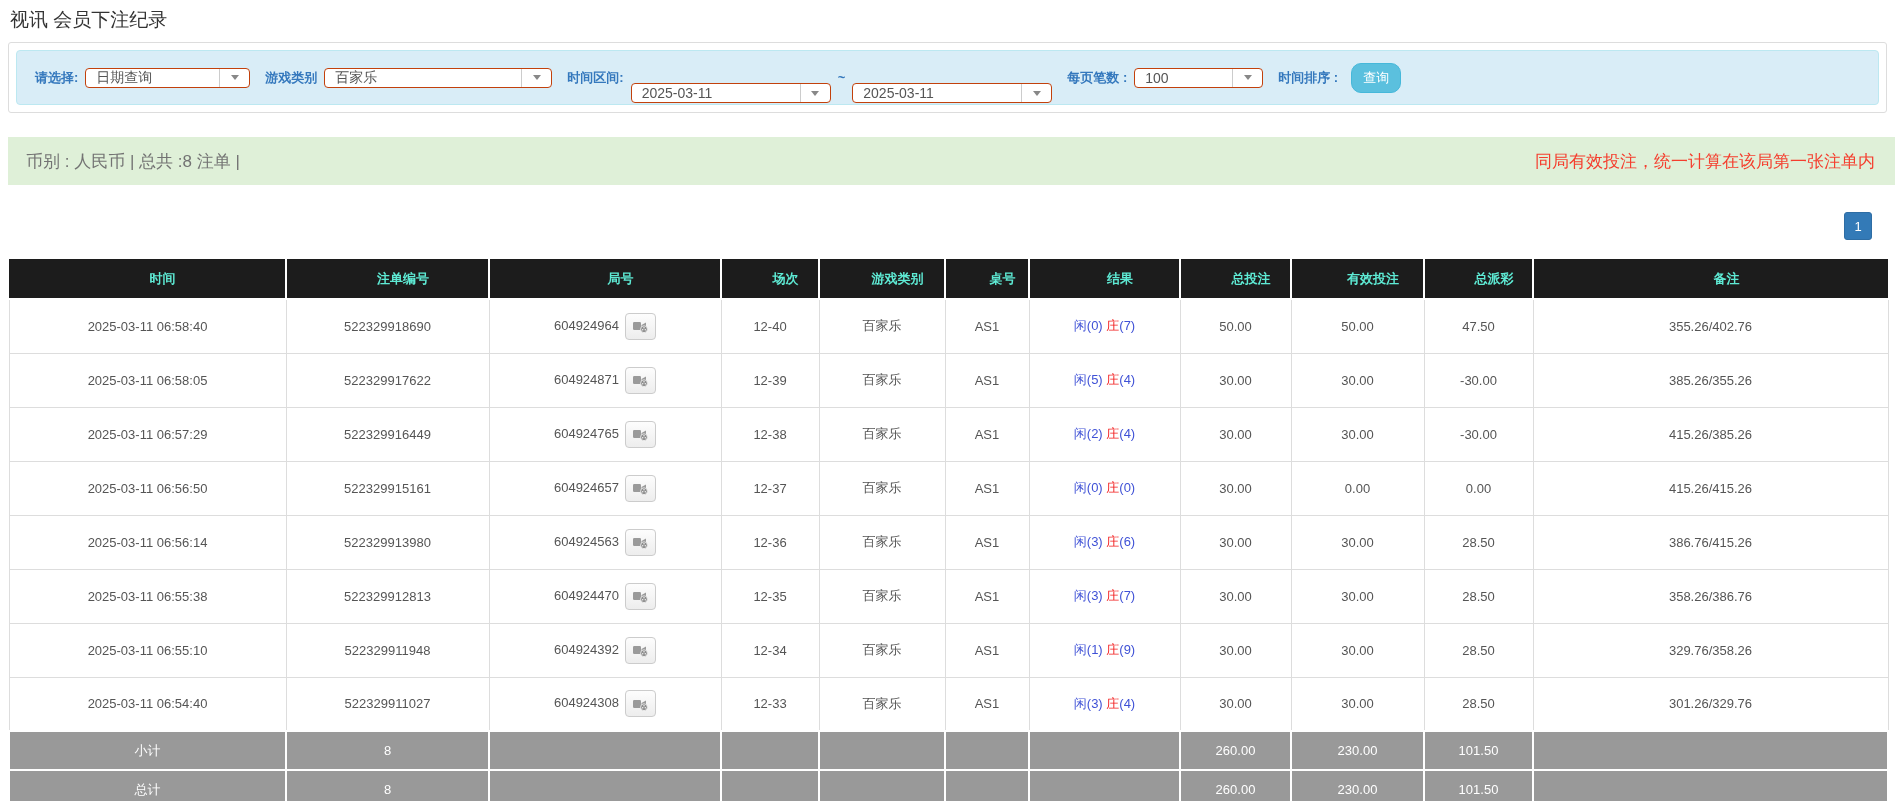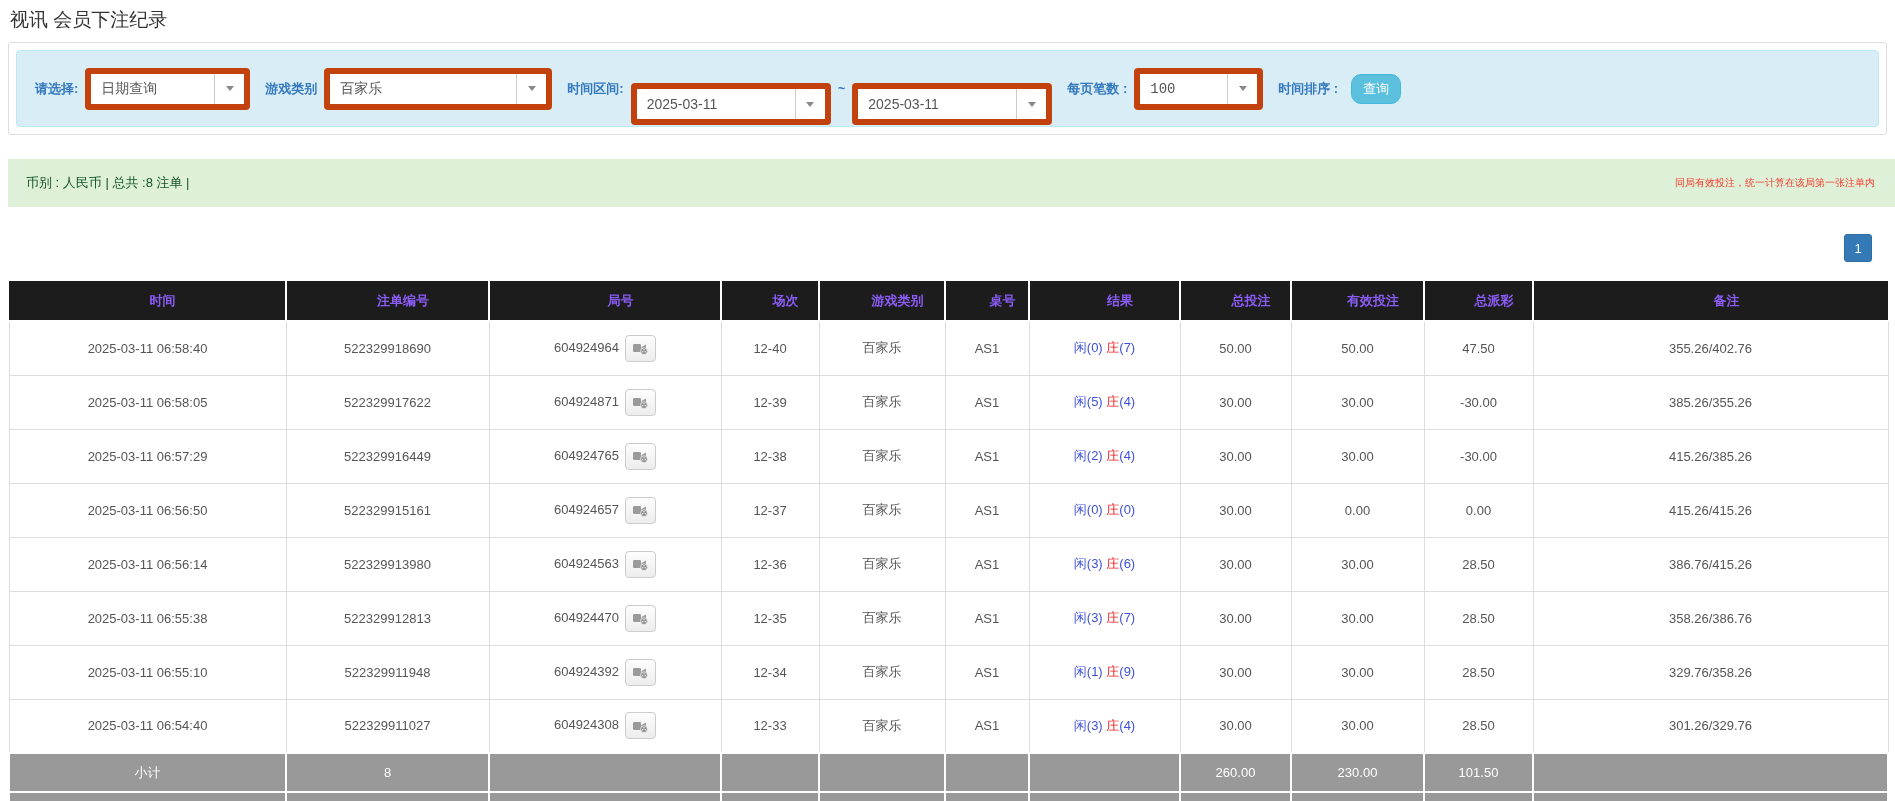--- a/index.html
+++ b/index.html
@@ -7,40 +7,40 @@
   body { font-family:"Liberation Sans","DejaVu Sans",sans-serif; color:#555; font-size:13px; }
 
   
   .page-title { font-size:19px; color:#333; padding:7px 0 9px 10px; font-weight:normal; }
 
   
   .filter-panel { margin:0 8px 0 8px; border:1px solid #ddd; border-radius:3px; padding:7px; background:#fff; }
   .filter-well { background:#d9edf7; border:1px solid #bce8f1; border-radius:4px; padding:1px 10px; display:flex; align-items:center; gap:7px; }
   .f-label { color:#3478bd; font-weight:bold; font-size:13px; white-space:nowrap; margin-left:8px; }
   .f-label:first-child { margin-left:8px; }
-  .selectbox { background:#fff; border:6px solid #c2410c; border-radius:4px; height:42px; display:flex; align-items:center; justify-content:space-between; color:#555; font-size:14px; cursor:pointer;gap:47px; }
+  .selectbox { background:#fff; border:1px solid #c2410c; border-radius:4px; height:20px; display:flex; align-items:center; justify-content:space-between; color:#555; font-size:14px; cursor:pointer;gap:47px; }
   .selectbox .val { padding-left:10px; white-space:nowrap; overflow:hidden; }
   .selectbox .arrow-seg { width:30px; align-self:stretch; border-left:1px solid #ccc; display:flex; align-items:center; justify-content:center; }
   .caret-down { width:0; height:0; border-left:4px solid transparent; border-right:4px solid transparent; border-top:5px solid #888; }
-  .w-select { width:165px; } .w-game { width:228px; } .w-date { width:200px;margin-top:31px; } .w-size { width:129px;font-family:Liberation Mono, monospace; } .w-sort { width:212px; }
+  .w-select { width:165px; } .w-game { width:228px; } .w-date { width:200px;margin-top:31px; } .w-size { width:129px; } .w-sort { width:212px; }
   .tilde { color:#3478bd; font-weight:bold; }
   .query-btn { background:#5bc0de; border:1px solid #46b8da; color:#fff; border-radius:10px; font-size:13px; height:30px; padding:0 11px; cursor:pointer; margin-left:6px; }
 
   
   .summary-bar { margin:24px 0 0 8px; background:#dff0d8; height:48px; display:flex; align-items:center; justify-content:space-between; padding:0 20px 0 18px; }
-  .summary-left { color:#14532d; font-size:13px;text-align:center; }
-  .summary-right { color:#f53d2d; font-size:10px; }
+  .summary-left { color:#737373; font-size:17px;text-align:center; }
+  .summary-right { color:#f53d2d; font-size:17px; }
 
   
   .pagination-area { height:74px; position:relative; }
   .page-btn { position:absolute; right:23px; top:27px; width:28px; height:28px; background:#337ab7; border:1px solid #2e6da4; border-radius:3px; color:#fff; display:flex; align-items:center; justify-content:center; font-size:13px; cursor:pointer; }
 
   
   table.bets { border-collapse:collapse; table-layout:fixed; width:1879px; margin-left:8px; }
-  table.bets th { background:#1c1c1c; color:#8b5cf6; font-weight:bold; font-size:13px; height:40px; text-align:center; border-right:2px solid #fff; border-bottom:2px solid #fff;padding-left:31px; }
+  table.bets th { background:#1c1c1c; color:#5eead4; font-weight:bold; font-size:13px; height:40px; text-align:center; border-right:2px solid #fff; border-bottom:2px solid #fff;padding-left:31px; }
   table.bets th:last-child { border-right:none;margin-left:19px; }
   table.bets td { border:1px solid #ddd; height:54px; text-align:center; font-size:13px; color:#555; background:#fff; }
   .blue-num { color:#3a78e6; }
   .res-blue { color:#3f51d6; }
   .res-red { color:#f21d1d; }
   td.neg { color:#f21d1d; }
   .video-btn { display:inline-flex; align-items:center; justify-content:center; width:31px; height:27px; border:1px solid #ccc; border-radius:4px; background:linear-gradient(#fdfdfd,#ededed); vertical-align:middle; margin-left:6px; cursor:pointer; }
   tr.sum-row td { background:#999; color:#fff; height:39px; border:2px solid #fff; font-size:13px; }
 </style>
 </head>

